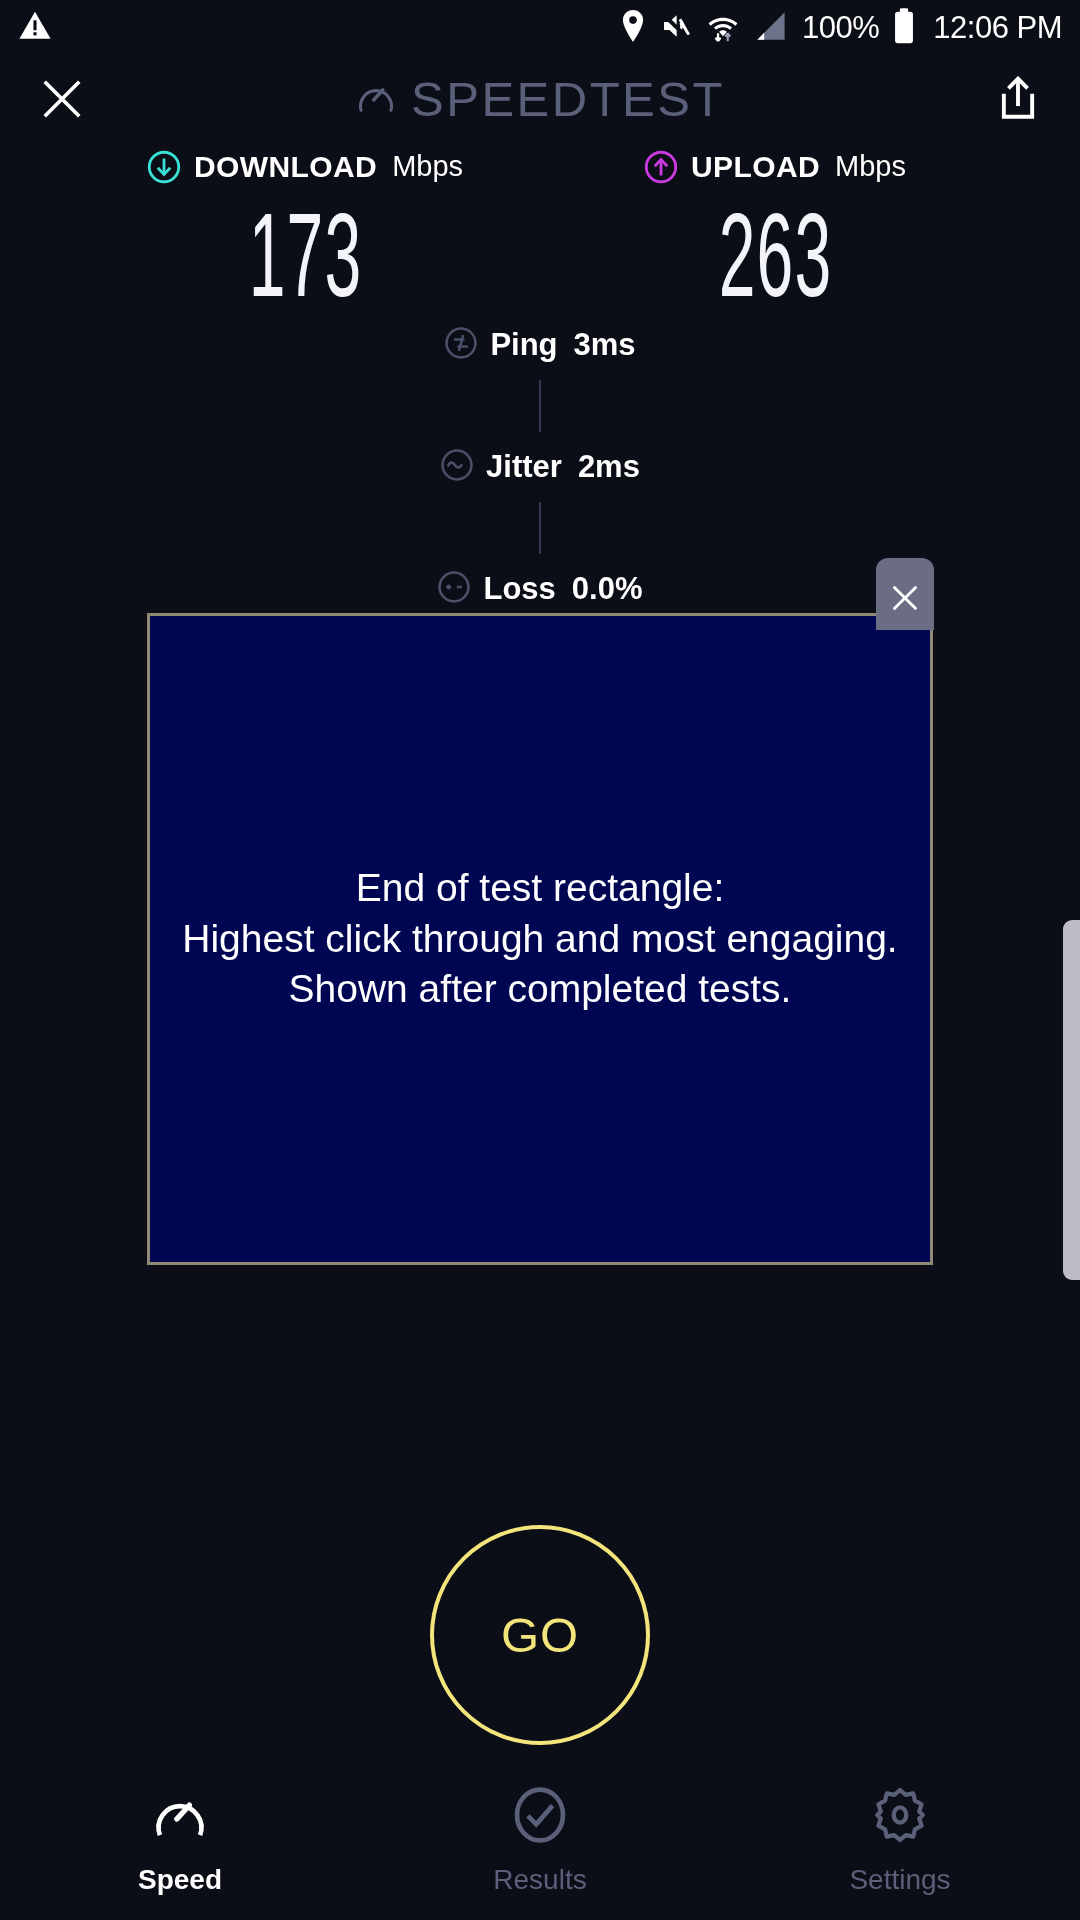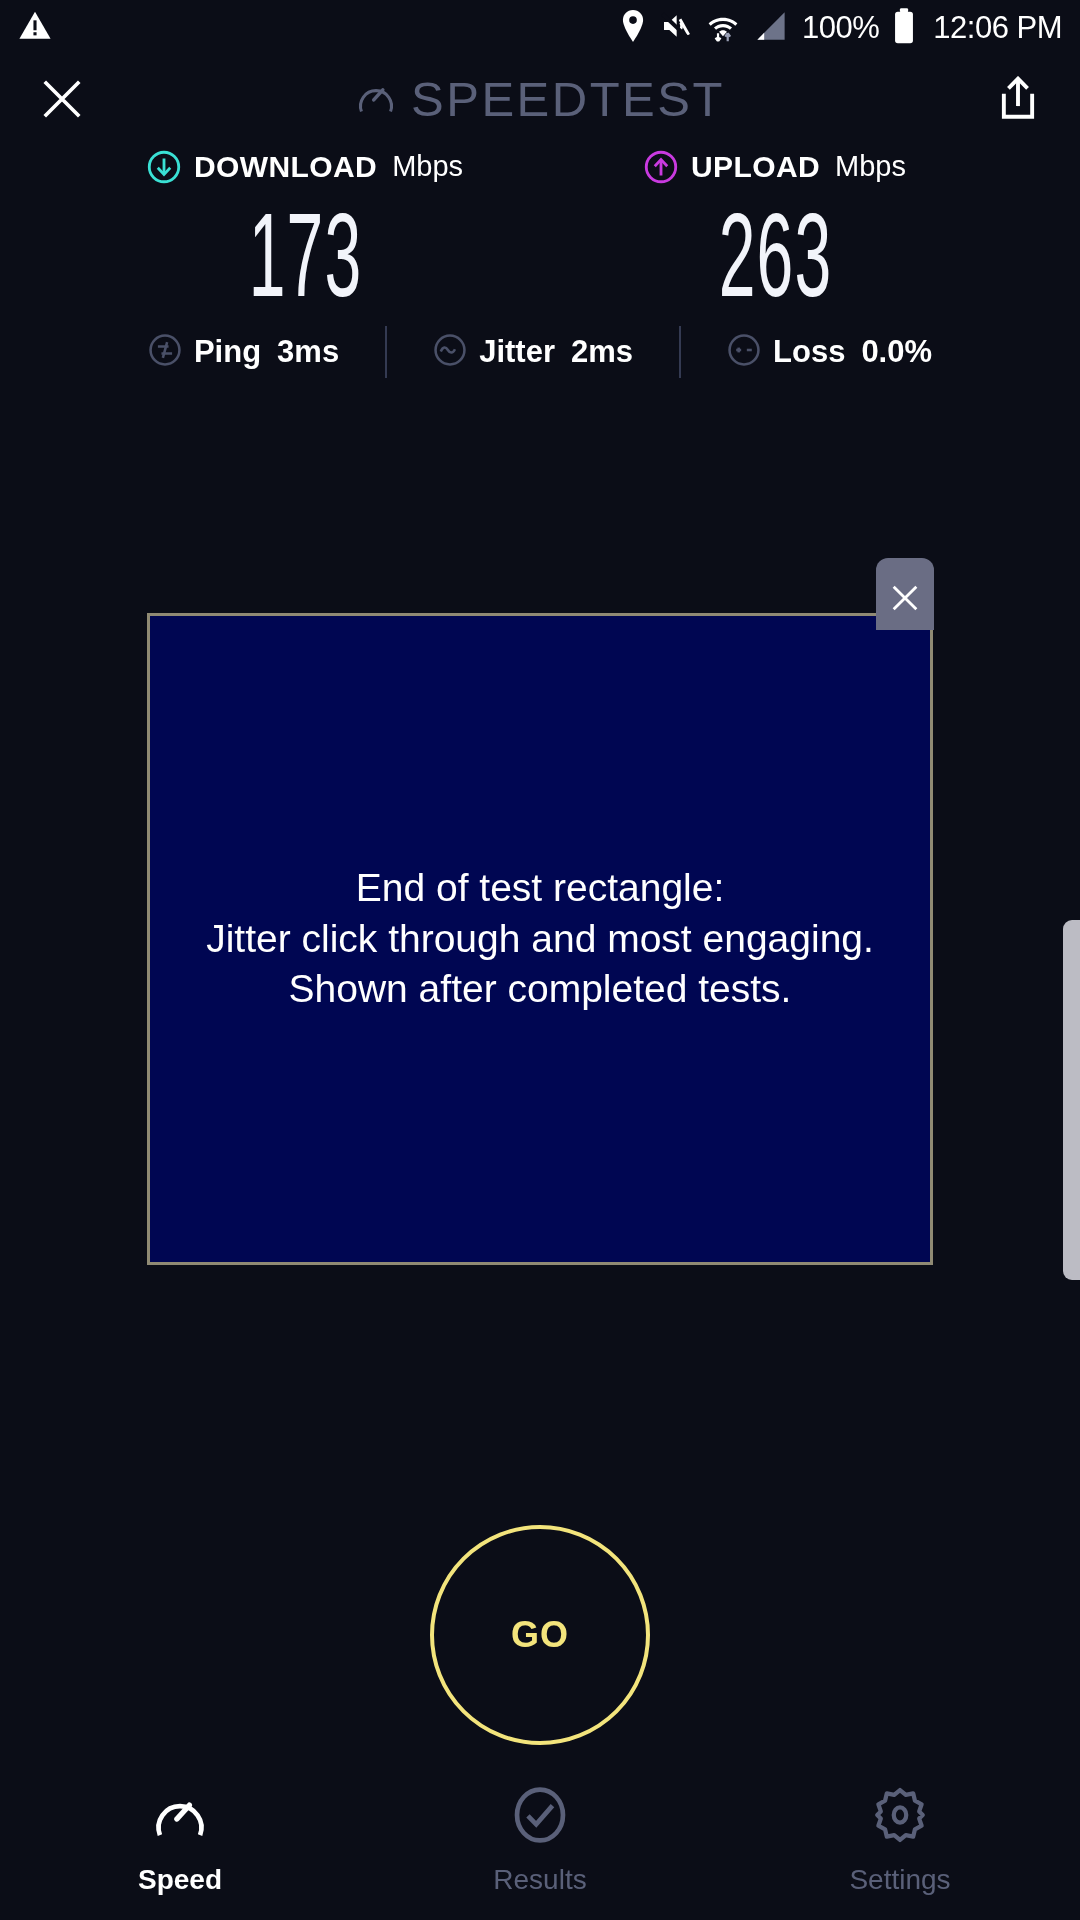--- a/index.html
+++ b/index.html
@@ -133,20 +133,21 @@
     letter-spacing: 2px;
     white-space: nowrap;
   }
 
   #metrics-row {
     display: flex;
     align-items: center;
     justify-content: center;
     margin-top: 12px;
     gap: 16px;
+    flex-direction: column;
   }
   .metric {
     display: flex;
     align-items: center;
     gap: 12px;
     padding: 0 30px;
   }
   .metric-name {
     font-size: 31px;
     color: #ffffff;
@@ -230,22 +231,22 @@
     height: 212px;
     border-radius: 50%;
     border: 4px solid #f3e47c;
     display: flex;
     align-items: center;
     justify-content: center;
     cursor: pointer;
     background: transparent;
   }
   #go-button-label {
-    font-size: 36px;
-    font-weight: bold;
+    font-size: 49px;
+    font-weight: normal;
     color: #f3e47c;
     letter-spacing: 1px;
   }
 
   
   #bottom-nav {
     position: absolute;
     left: 0;
     bottom: 0;
     width: 1080px;
@@ -440,21 +441,21 @@
 
 <div id="ad-container">
   <div id="ad-close-button">
     <svg width="34" height="34" viewBox="0 0 24 24">
       <path d="M4 4 L20 20 M20 4 L4 20" stroke="#ffffff" stroke-width="2" fill="none"></path>
     </svg>
   </div>
   <div id="ad-rectangle">
     <div id="ad-text">
       <div>End of test rectangle:</div>
-      <div>Jitter click through and most engaging.</div>
+      <div>Highest click through and most engaging.</div>
       <div>Shown after completed tests.</div>
     </div>
   </div>
 </div>
 
 <div id="page-scrollbar"></div>
 
 <div id="go-button">
   <span id="go-button-label">GO</span>
 </div>

